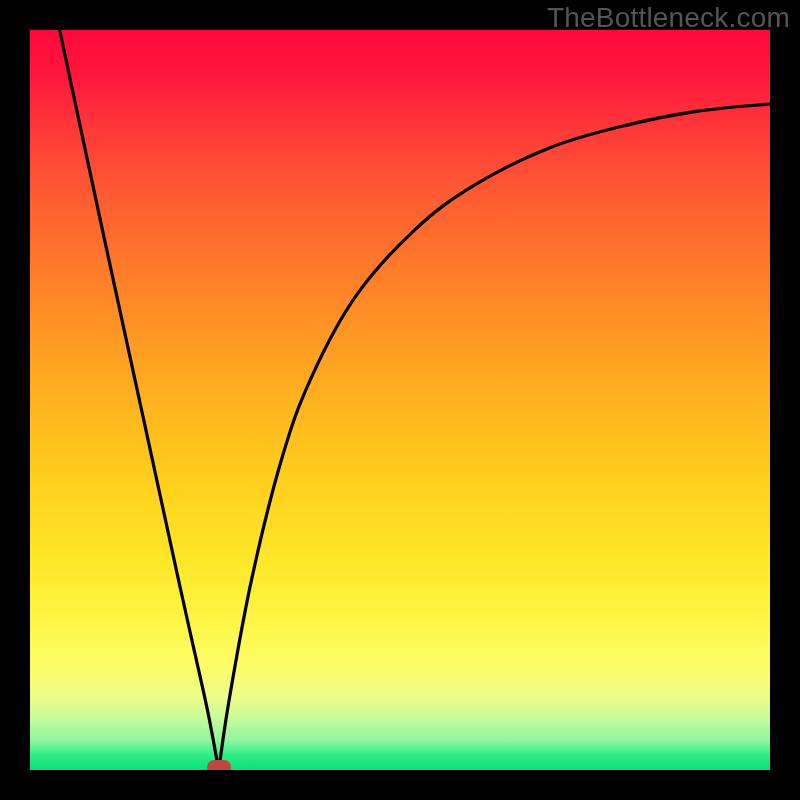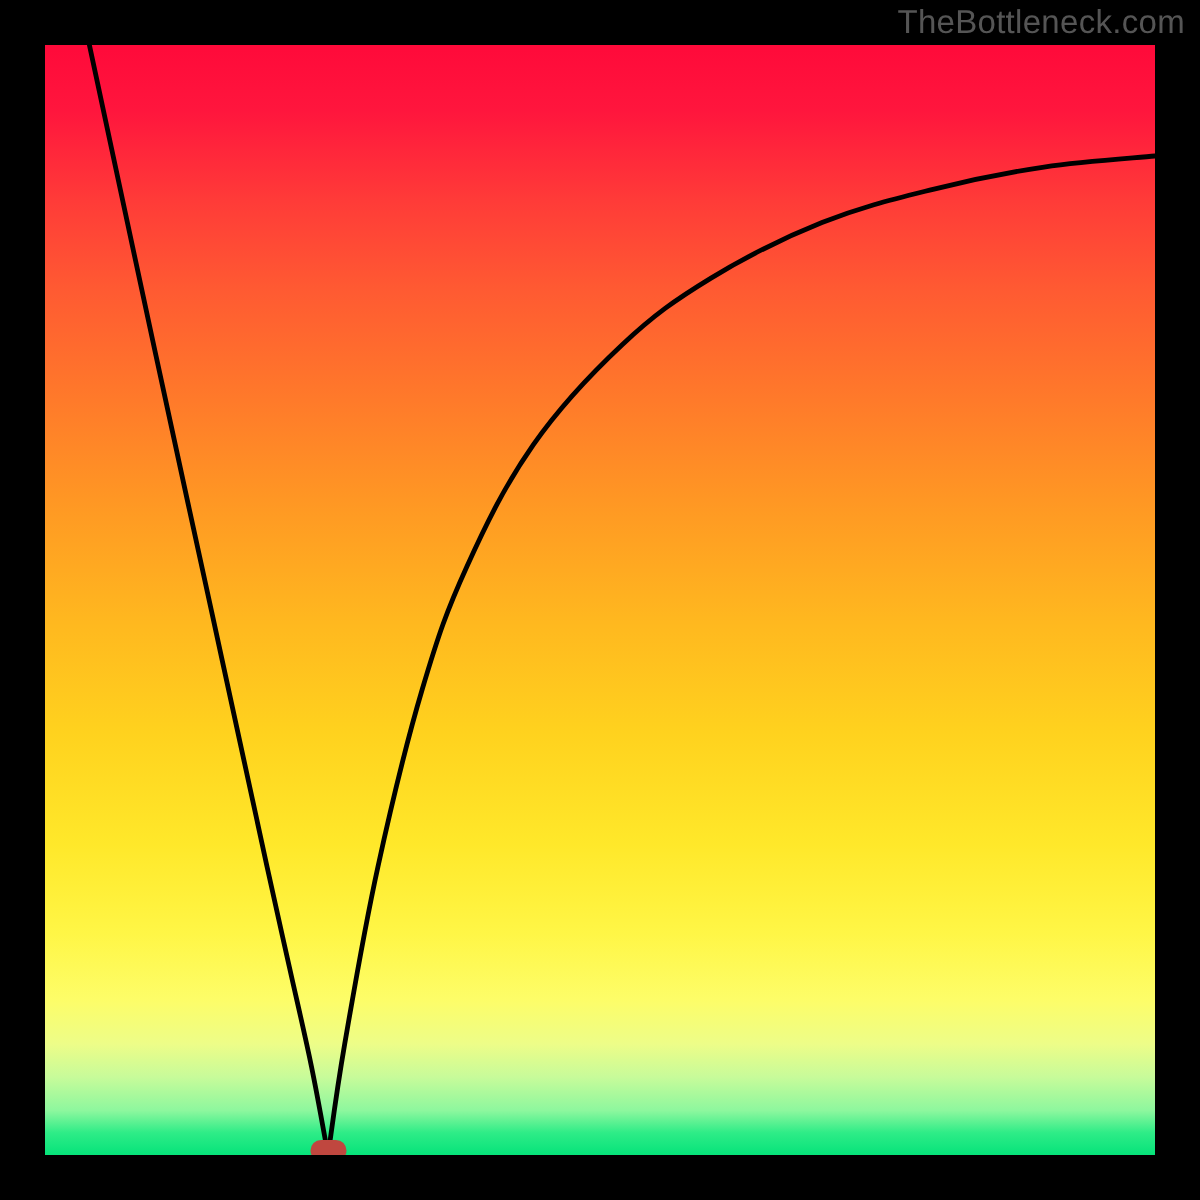--- a/index.html
+++ b/index.html
@@ -15,21 +15,21 @@
     position: relative;
     width: 800px;
     height: 800px;
     background: #000;
   }
   .watermark {
     position: absolute;
     top: 2px;
     right: 10px;
     color: #555;
-    font-size: 22px;
+    font-size: 28px;
     font-weight: 500;
     letter-spacing: 0.2px;
     z-index: 10;
   }
   .plot-area {
     position: absolute;
     left: 30px;
     top: 30px;
     width: 740px;
     height: 740px;

